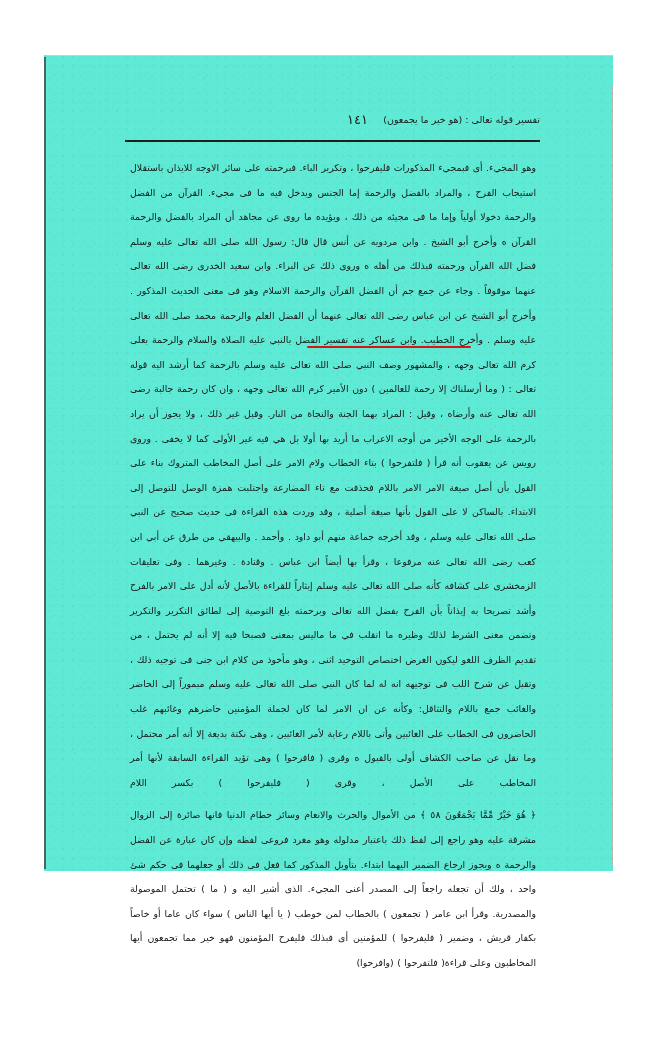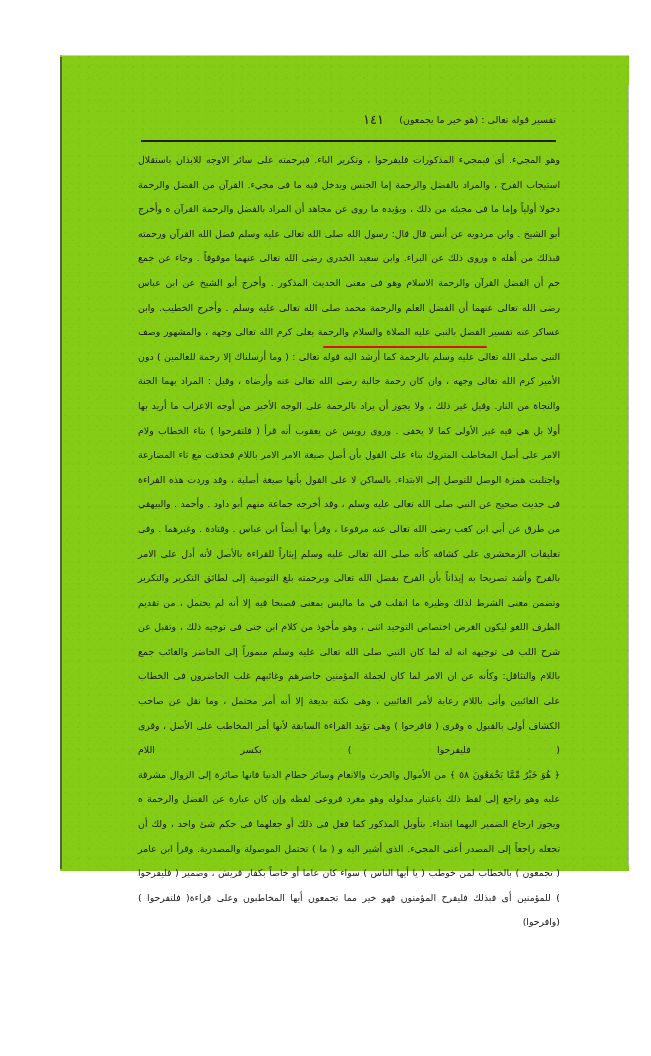--- a/index.html
+++ b/index.html
@@ -11,25 +11,25 @@
     width: 651px;
     height: 1056px;
     position: relative;
     overflow: hidden;
     font-family: "DejaVu Sans", sans-serif;
   }
 
   
   #scan-sheet {
     position: absolute;
-    left: 60px;
+    left: 44px;
     top: 55px;
     width: 569px;
     height: 816px;
-    background: #84cc16;
+    background: #5eead4;
     box-sizing: border-box;
   }
   
   #scan-grain {
     position: absolute;
     inset: 0;
     pointer-events: none;
     background-image:
       radial-gradient(circle at 13% 27%, rgba(0,0,0,.035) 0 1px, transparent 1px),
       radial-gradient(circle at 61% 9%,  rgba(0,0,0,.030) 0 1px, transparent 1px),
@@ -107,21 +107,21 @@
     top: 93px;     
     width: 422px;
     font-size: 9.4px;
     line-height: 24.6px;
     color: #171717;
     text-align: justify;
     text-align-last: right;
     word-spacing: .4px;
   }
   #body-text p {
-    margin: 0;
+    margin: 8px;
     text-align: justify;
     text-align-last: justify;
   }
   #body-text p.last-par {
     text-align-last: right;
   }
 
   
   #red-underline {
     position: absolute;

